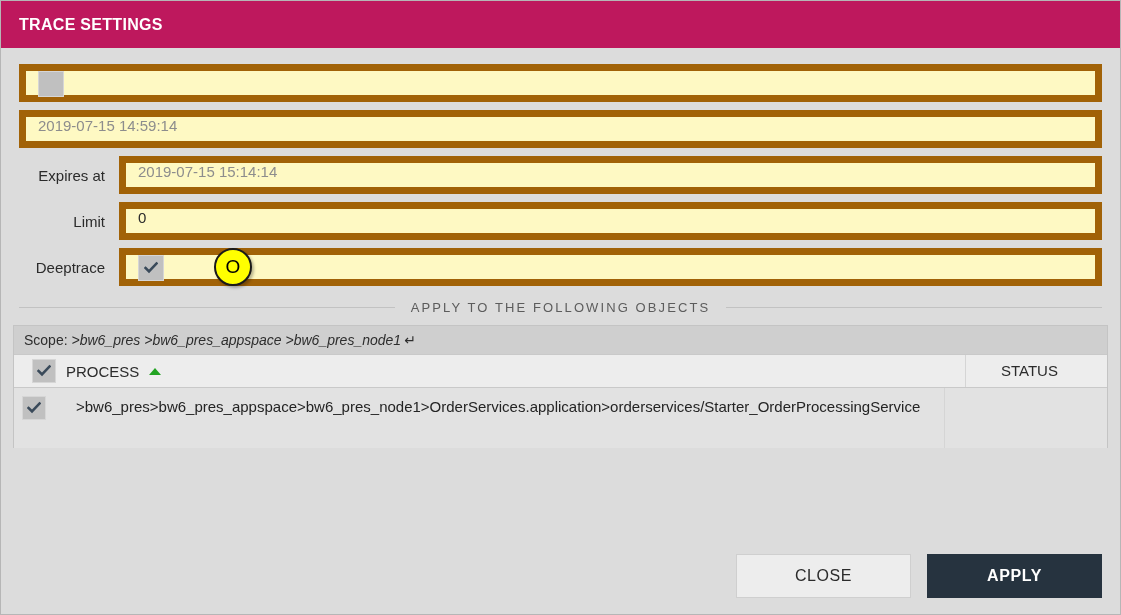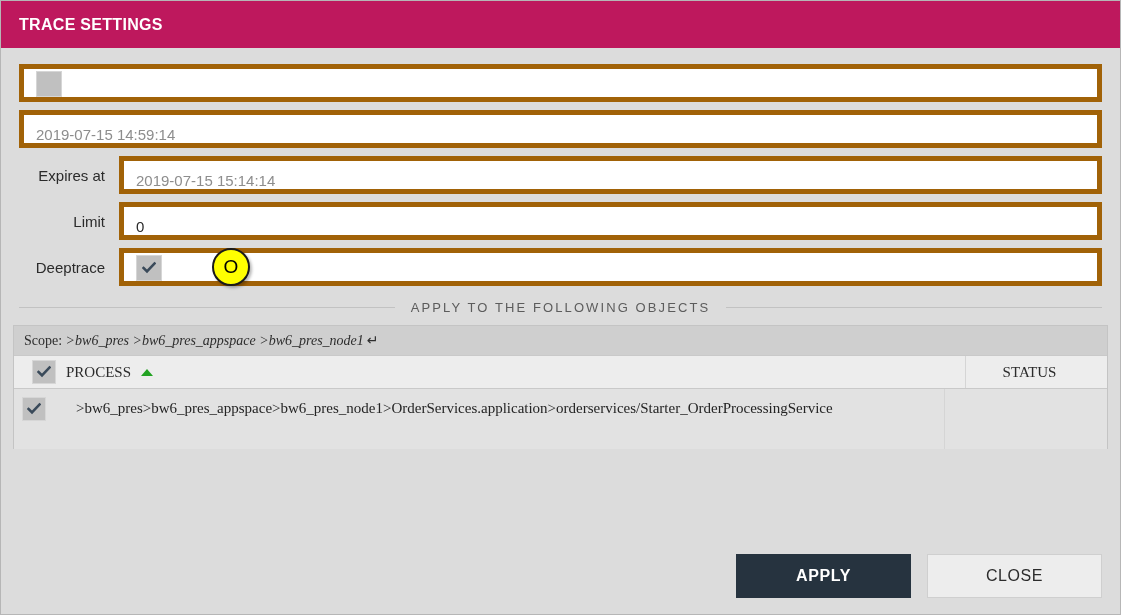--- a/index.html
+++ b/index.html
@@ -55,25 +55,25 @@
     padding-right: 14px;
     box-sizing: border-box;
     font-size: 15px;
     color: #2b2b2b;
     display: flex;
     align-items: center;
     justify-content: flex-end;
   }
   .form-field {
     flex: 1;
-    background: #ffffff;
-    border: 5px solid #a16207;
-    box-sizing: border-box;
-    display: flex;
-    align-items: flex-end;
+    background: #fef9c3;
+    border: 7px solid #a16207;
+    box-sizing: border-box;
+    display: flex;
+    align-items: flex-start;
     padding-left: 12px;
     position: relative;
   }
   .field-value {
     font-size: 15px;
     color: #2b2b2b;
   }
   .field-value.placeholder {
     color: #8d8d8d;
   }
@@ -141,21 +141,20 @@
     letter-spacing: 2.1px;
     white-space: nowrap;
   }
 
   
   .table-wrap {
     margin: 0 12px;
     border: 1px solid #c4c4c4;
     border-bottom: none;
     background: #ededed;
-    font-family: Liberation Serif, serif;
   }
   .scope-bar {
     background: #cfcfcf;
     padding: 6px 10px;
     font-size: 14px;
     color: #2d2d2d;
     white-space: nowrap;
     overflow: hidden;
   }
   .scope-bar .scope-label {
@@ -368,17 +367,17 @@
         </div>
       </div>
       <div class="row-path">&gt;bw6_pres&gt;bw6_pres_appspace&gt;bw6_pres_node1&gt;OrderServices.application&gt;orderservices/Starter_OrderProcessingService</div>
       <div class="row-status"></div>
       <div class="row-gutter"></div>
     </div>
 
   </div>
 
   <div class="footer">
+    <div class="btn btn-secondary">CLOSE</div>
     <div class="btn btn-primary">APPLY</div>
-    <div class="btn btn-secondary">CLOSE</div>
   </div>
 
 </div>
 
 </body></html>

